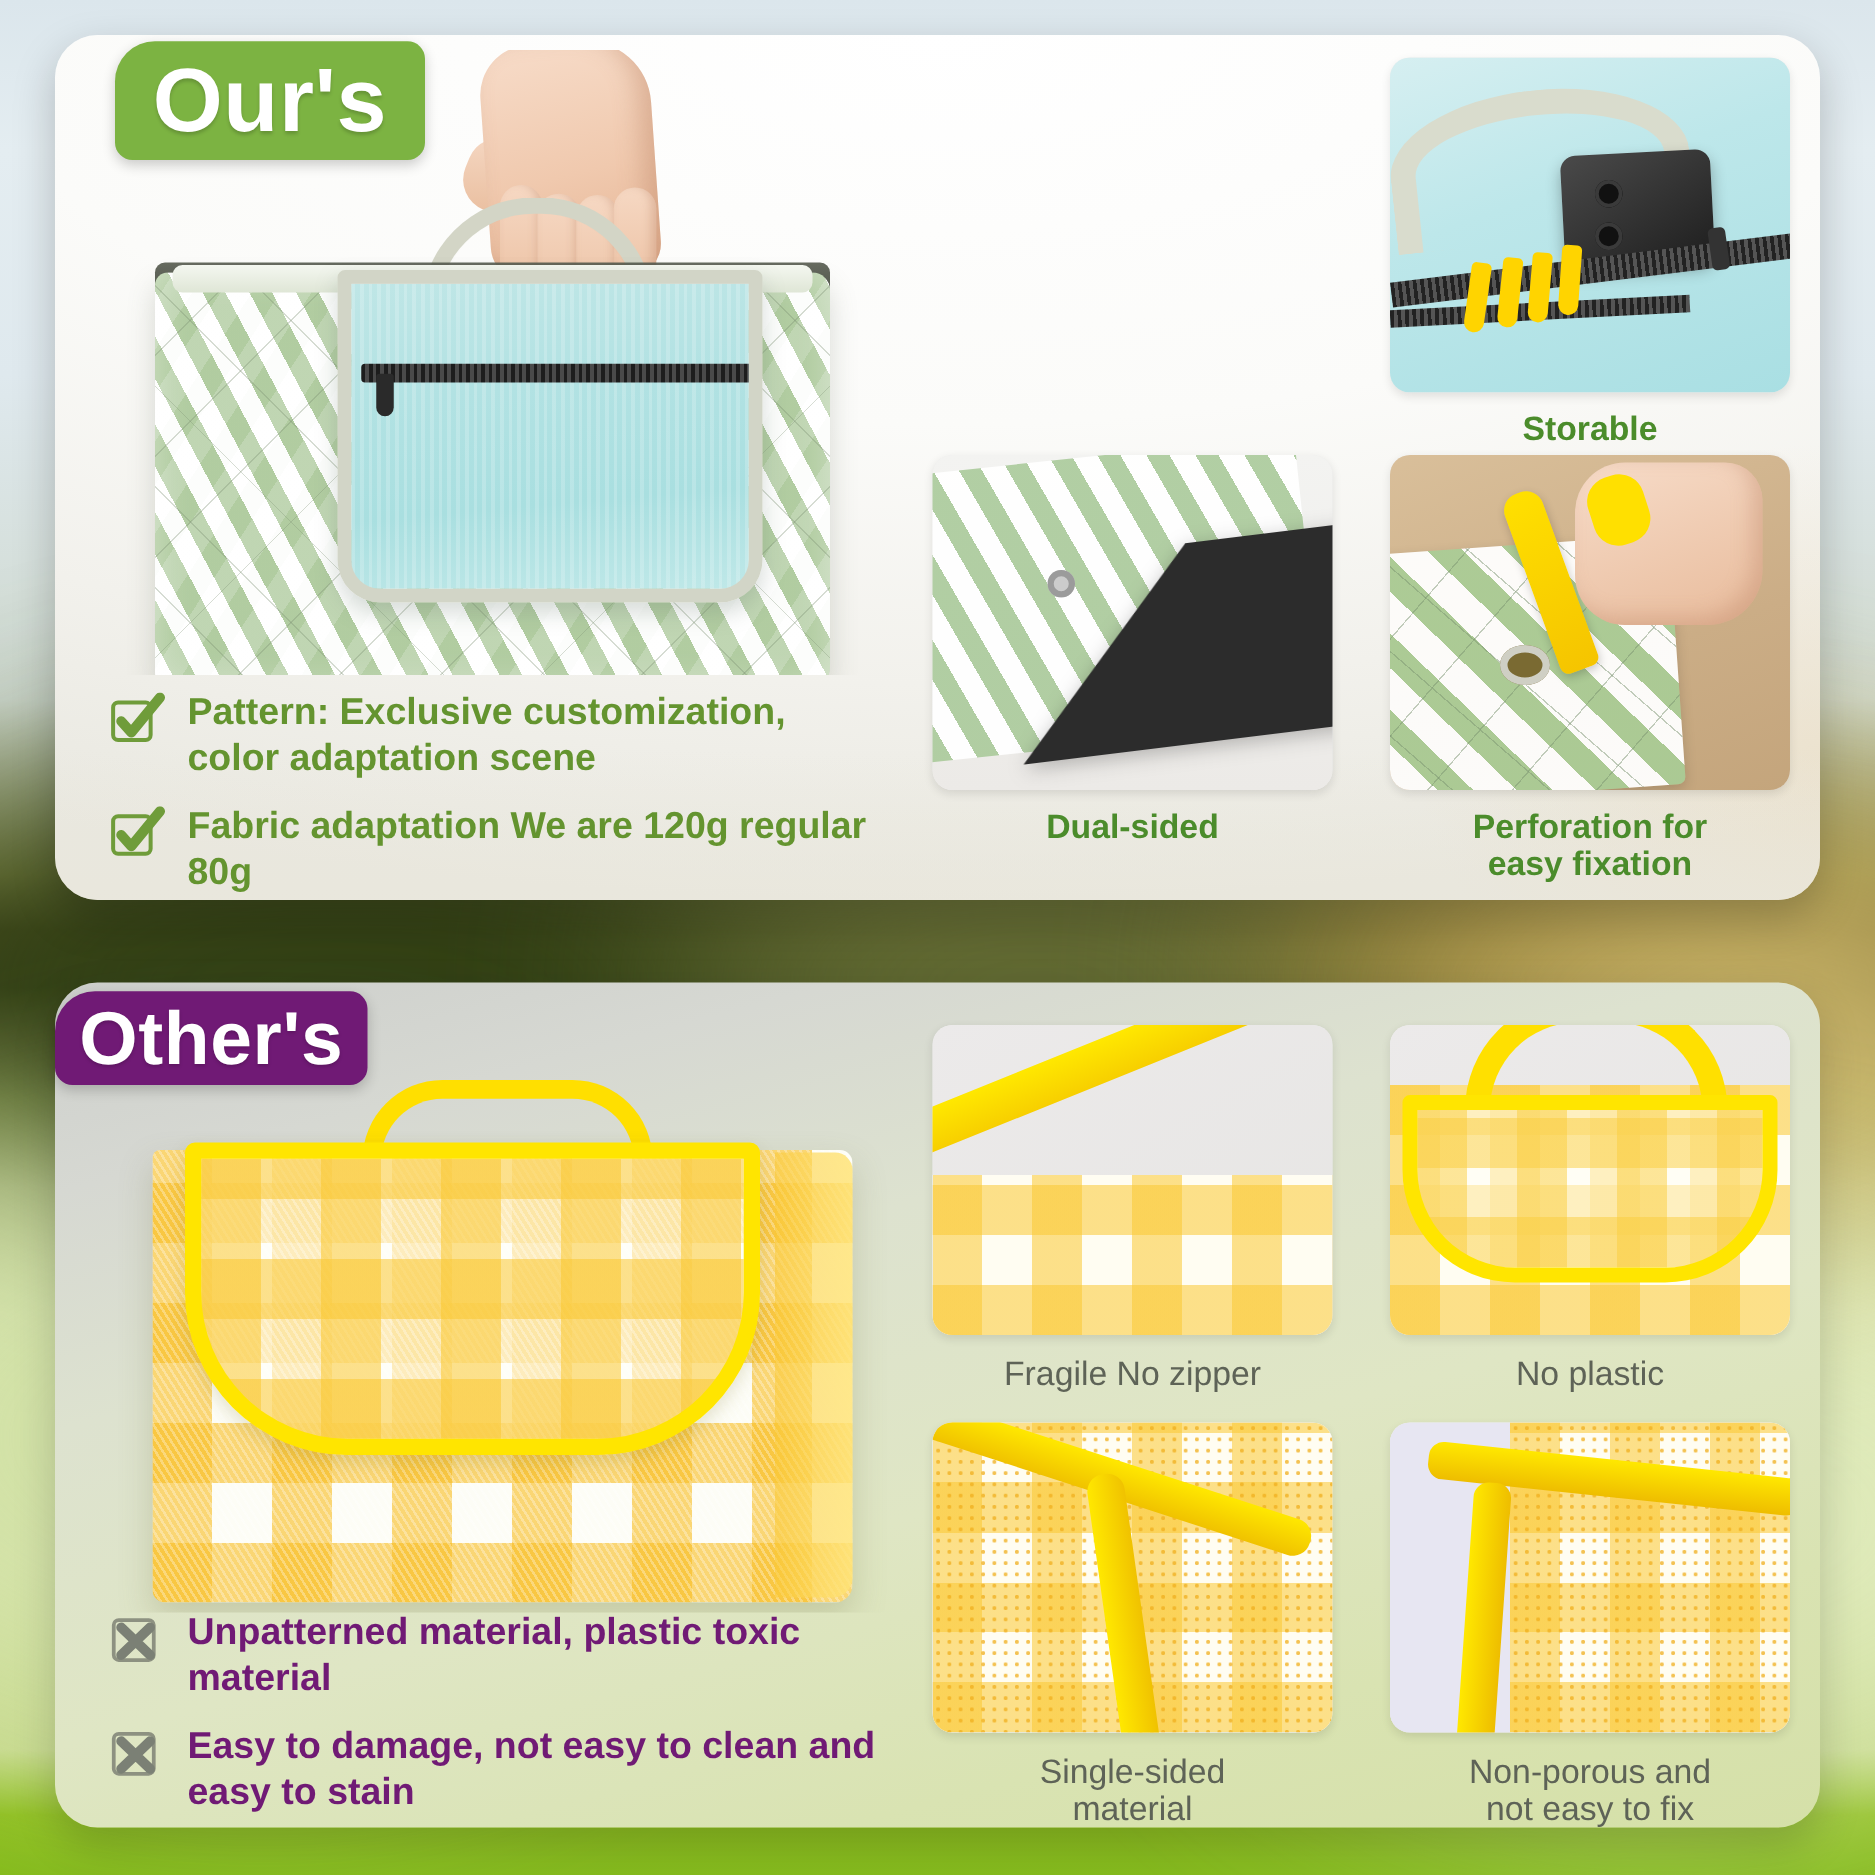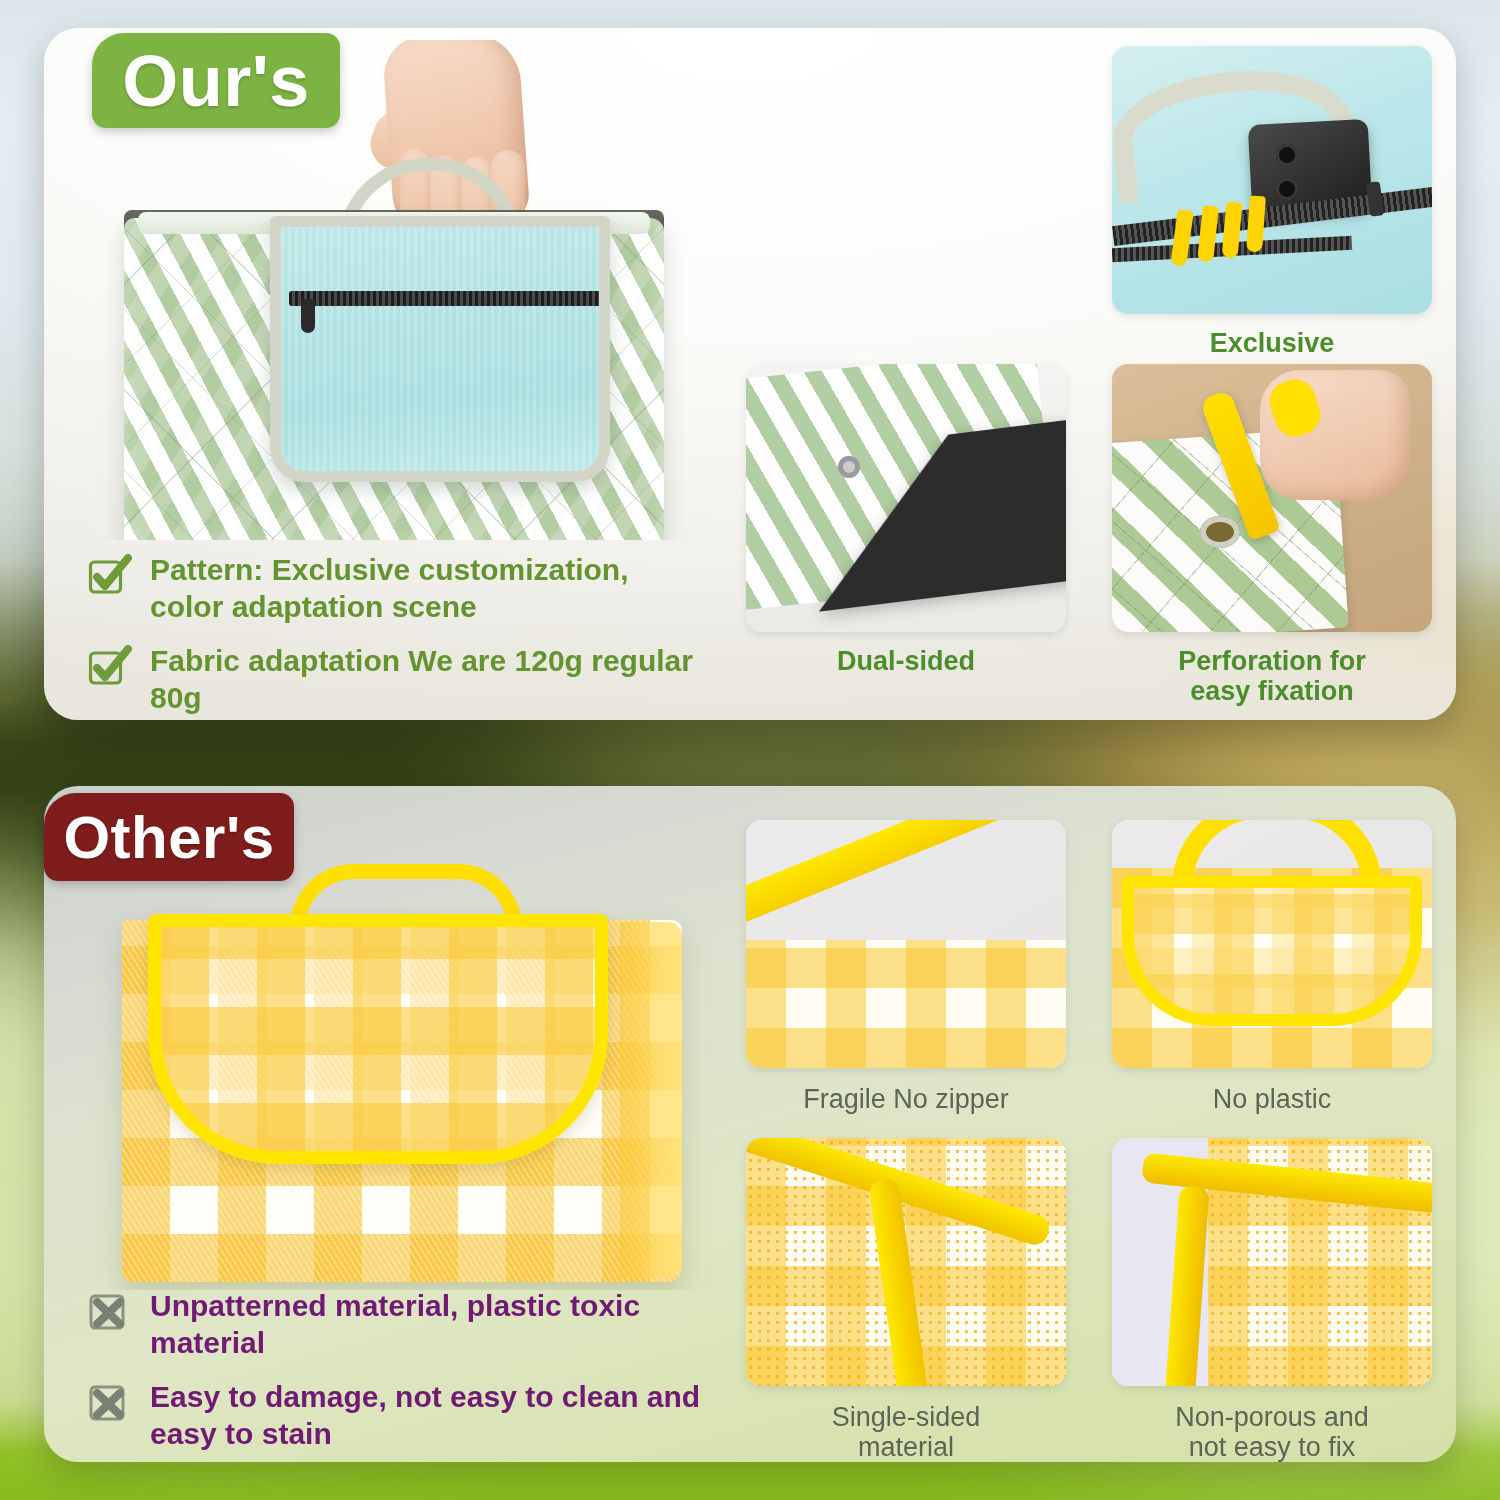--- a/index.html
+++ b/index.html
@@ -66,22 +66,22 @@
     text-shadow: 0 2px 3px rgba(0,0,0,.18);
     box-shadow: 0 4px 10px rgba(0,0,0,.20);
   }
   .badge-our {
     left: 44px; top: 33px; width: 248px; height: 95px;
     background: #7cb342; font-size: 72px;
     border-top-left-radius: 32px;
     margin-left: 48px;
   }
   .badge-other {
-    left: 44px; top: 793px; width: 250px; height: 88px;
-    background: #7f1d1d; font-size: 60px;
+    left: 44px; top: 793px; width: 250px; height: 75px;
+    background: #701a75; font-size: 60px;
     border-top-left-radius: 32px;
   }
 
   
   .hero {
     position: absolute;
     overflow: hidden;
   }
   .hero-our { left: 72px; top: 40px; width: 660px; height: 500px; }
   .hero-other { left: 72px; top: 820px; width: 680px; height: 470px; }
@@ -434,21 +434,21 @@
       <div class="ts-cam ts-cam1"></div>
       <div class="ts-cam ts-cam2"></div>
       <div class="ts-zip"></div>
       <div class="ts-zip2"></div>
       <div class="ts-peg tp1"></div>
       <div class="ts-peg tp2"></div>
       <div class="ts-peg tp3"></div>
       <div class="ts-peg tp4"></div>
       <div class="ts-pull"></div>
     </div>
-    <div class="thumb-cap">Exclusive</div>
+    <div class="thumb-cap">Storable</div>
   </div>
 
   <div class="thumb-cell tc-3">
     <div class="thumb-img">
       <div class="tpf-bg"></div>
       <div class="tpf-mat"></div>
       <div class="tpf-quilt"></div>
       <div class="tpf-hole"></div>
       <div class="tpf-peg"></div>
       <div class="tpf-hand"></div>

